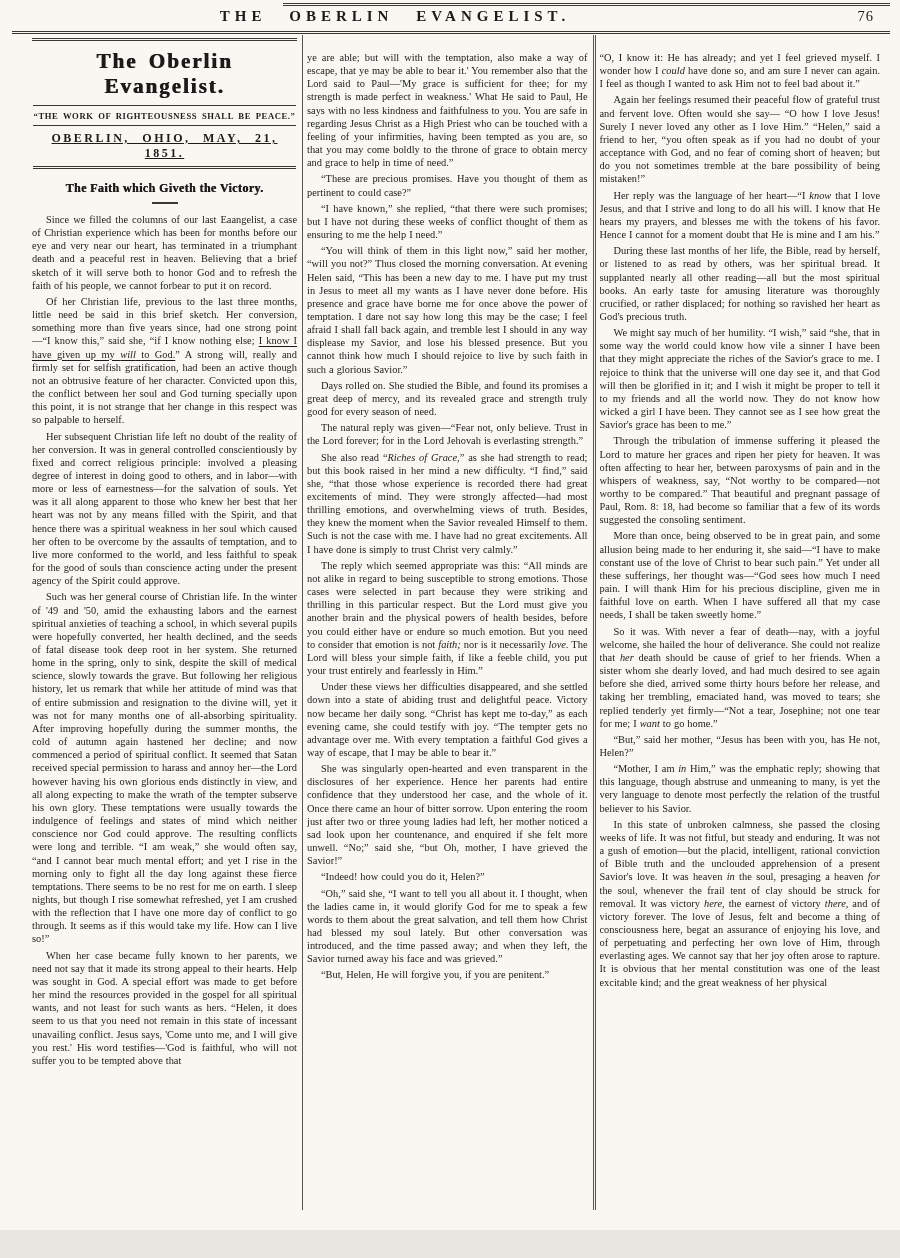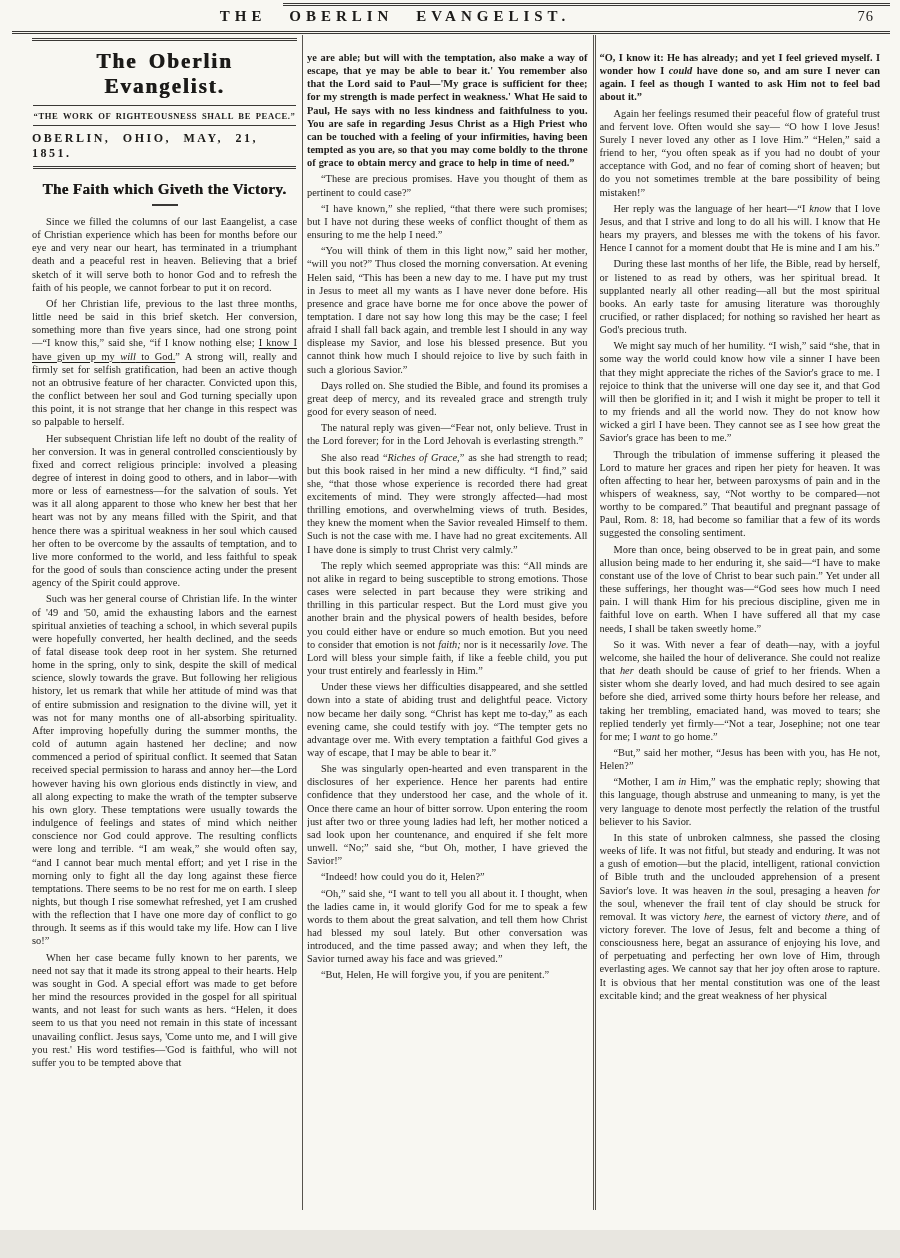--- a/index.html
+++ b/index.html
@@ -58,40 +58,41 @@
     padding:2px 0 6px 0;
   }
   .m-rule{border-top:1px solid var(--rule);margin:0 1px;}
   .m-rule.heavy{border-top:3px double var(--rule);}
   .masthead-motto{
     text-align:center;font-size:8.6px;font-weight:bold;
     letter-spacing:0.6px;word-spacing:2px;
     padding:5px 0 4px 0;
   }
   .masthead-dateline{
-    text-align:left;font-size:12px;font-weight:bold;
+    text-align:center;font-size:12px;font-weight:bold;
     letter-spacing:2.5px;word-spacing:7px;
     padding:5px 0 5px 0;
+    text-decoration:underline;
   }
   
   .article-title{
-    text-align:center;font-size:15px;font-weight:bold;
+    text-align:center;font-size:12px;font-weight:bold;
     letter-spacing:0.4px;
     margin-top:12px;
     text-shadow:0.4px 0 0 var(--ink);
   }
   .title-div{width:26px;border-top:2px solid var(--rule);margin:6px auto 0 auto;}
   .coltext{margin-top:9px;}
   .para{
     font-size:10.4px;line-height:13.15px;
     text-align:justify;text-indent:14px;
     margin-bottom:3px;
     word-spacing:0.4px;
   }
-  .para.noindent{text-indent:0;font-weight:bold;}
+  .para.noindent{text-indent:0;}
   .para i{font-style:italic;}
   .para u{text-underline-offset:1.5px;}
 </style>
 </head>
 <body>
 
 <div class="page">
 
   <div class="hdr">
     <div class="hdr-rule-top"></div>

